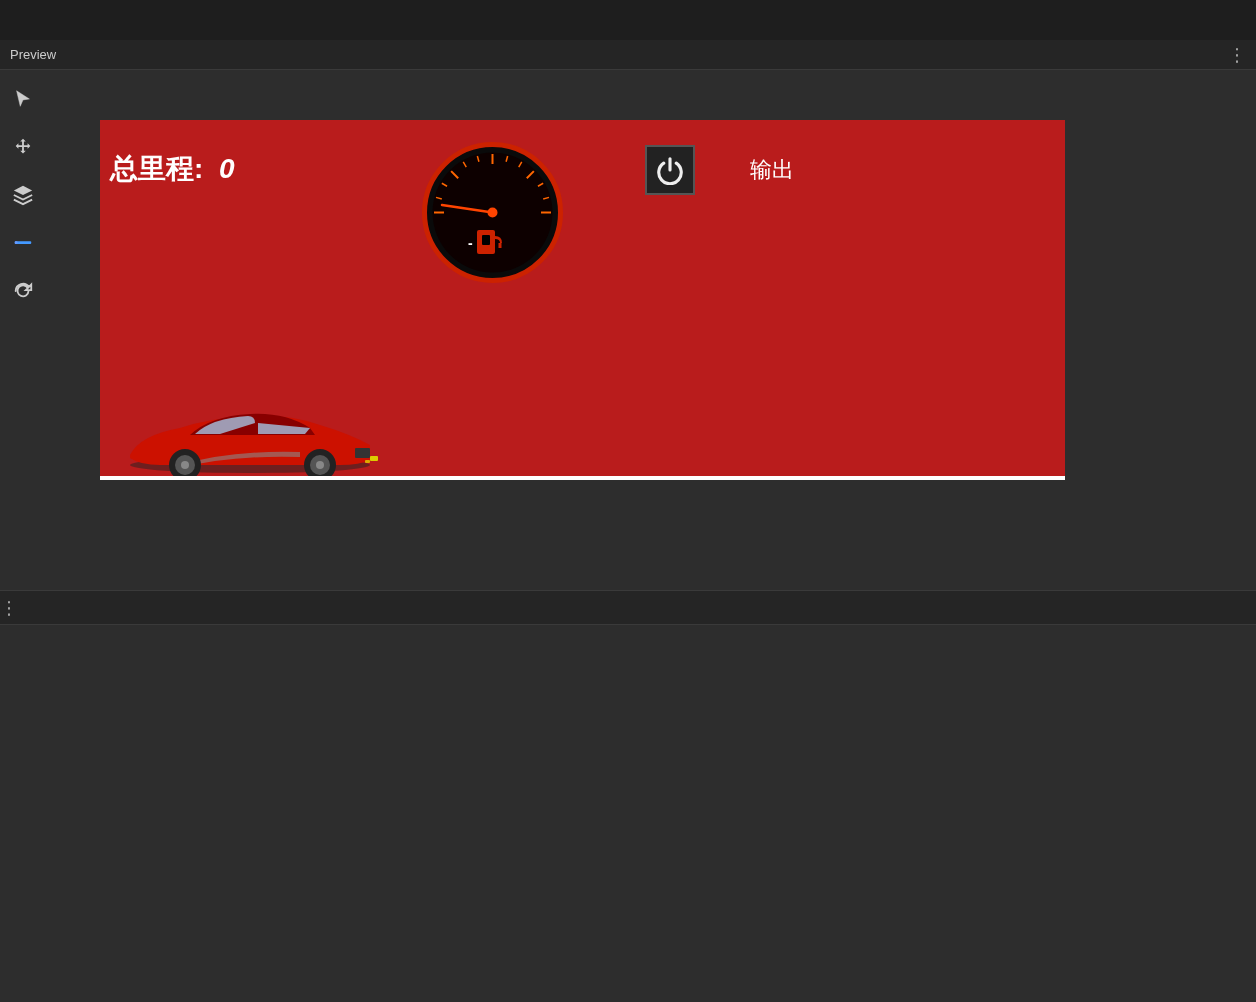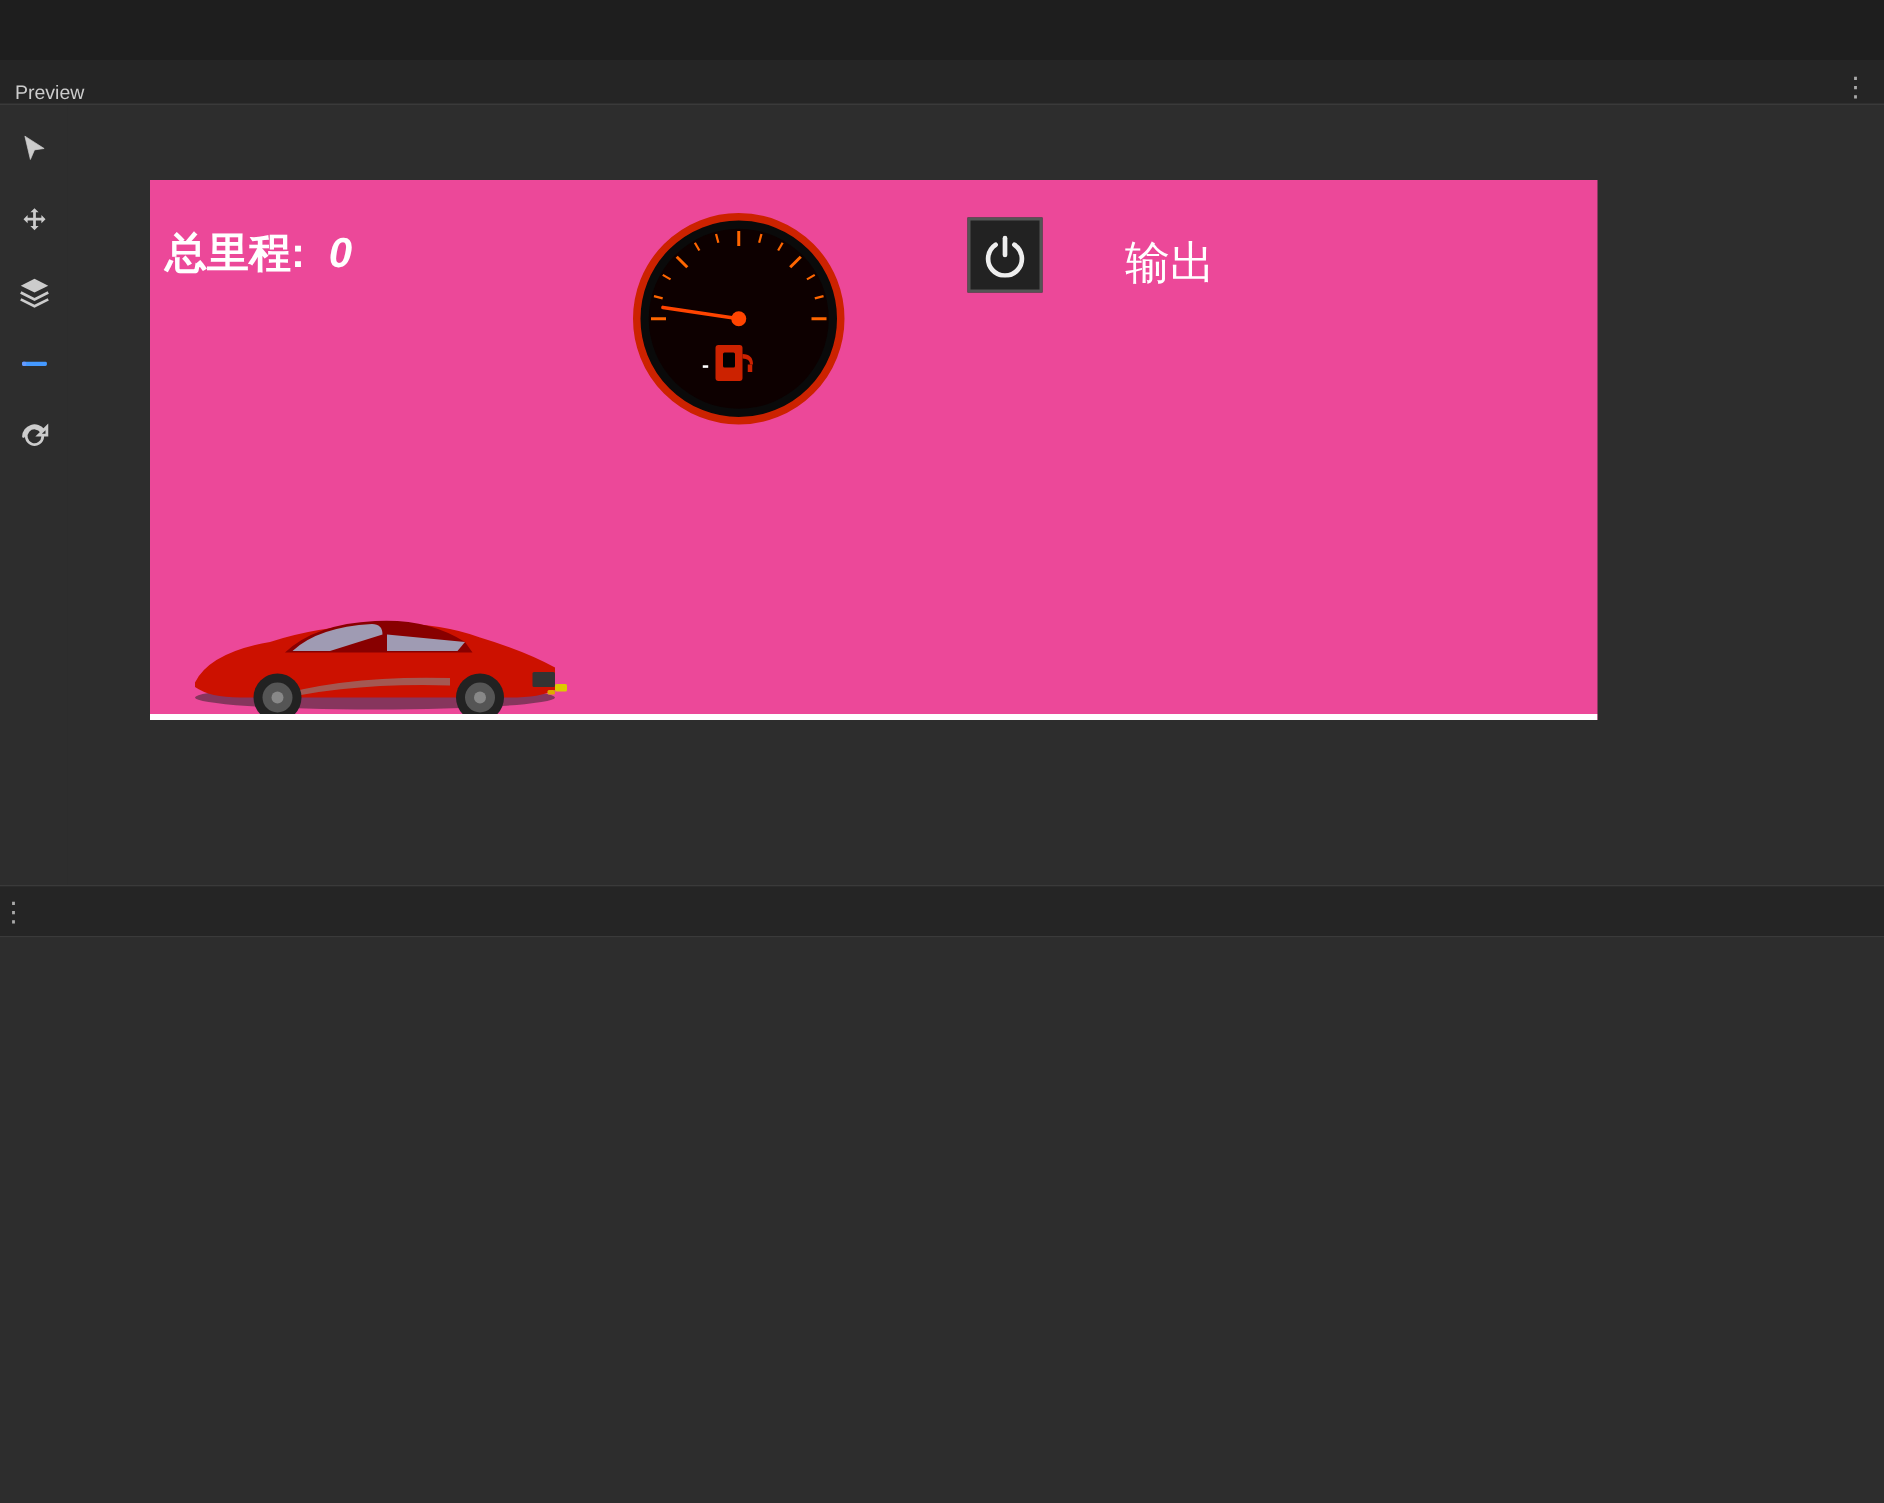--- a/index.html
+++ b/index.html
@@ -31,21 +31,21 @@
 
     
     #preview-header {
       position: absolute;
       top: 0;
       left: 0;
       right: 0;
       height: 30px;
       background: #252525;
       display: flex;
-      align-items: flex-end;
+      align-items: center;
       justify-content: space-between;
       padding: 0 10px;
       border-bottom: 1px solid #3a3a3a;
       gap: 36px;
     }
     #preview-title {
       color: #ccc;
       font-size: 13px;
     }
     #preview-more-icon {
@@ -94,21 +94,21 @@
       display: flex;
       align-items: flex-start;
       justify-content: flex-start;
       padding: 50px 40px 20px 55px;
     }
 
     
     #preview-canvas {
       width: 965px;
       height: 360px;
-      background: #ec4899;
+      background: #b91c1c;
       position: relative;
       overflow: hidden;
     }
 
     
     #odometer {
       position: absolute;
       top: 30px;
       left: 10px;
       color: #fff;
@@ -147,21 +147,21 @@
       width: 30px;
       height: 30px;
     }
 
     
     #output-text {
       position: absolute;
       top: 35px;
       left: 650px;
       color: #fff;
-      font-size: 30px;
+      font-size: 22px;
     }
 
     
     #car-area {
       position: absolute;
       bottom: 0;
       left: 0;
       width: 300px;
       height: 80px;
     }

